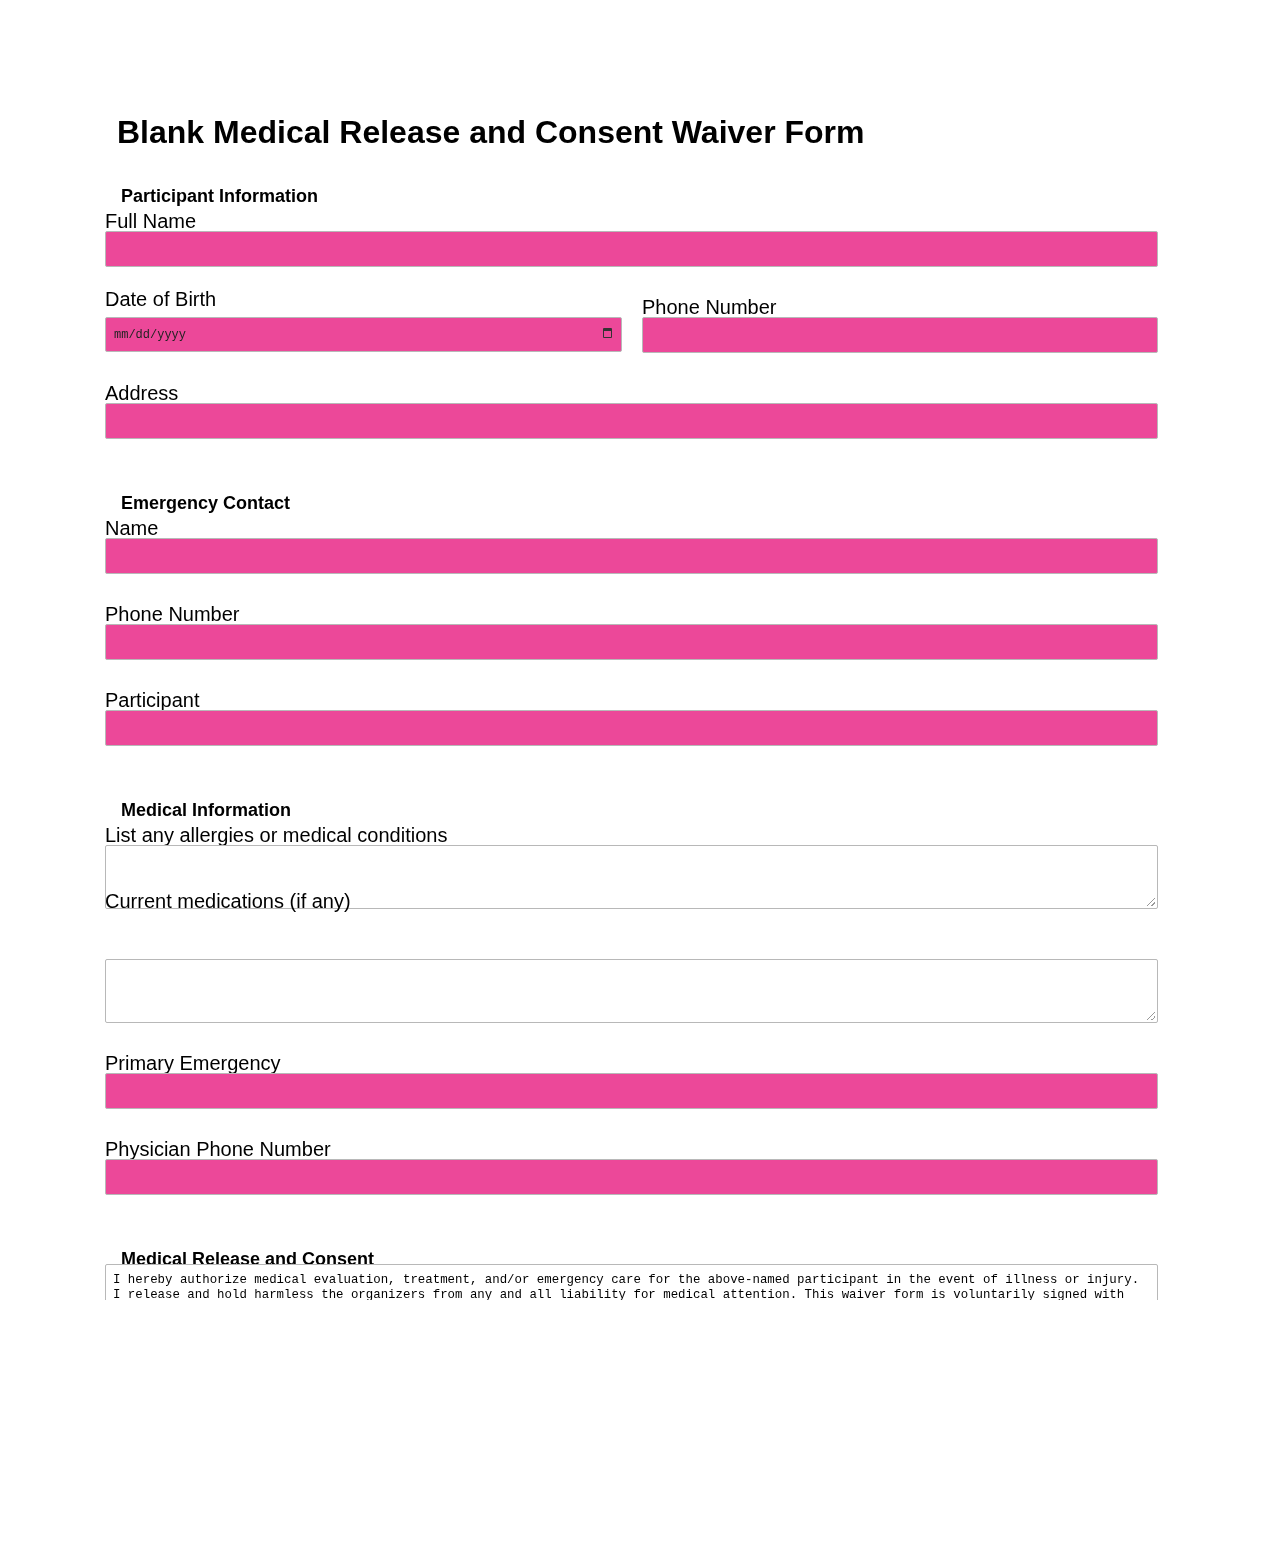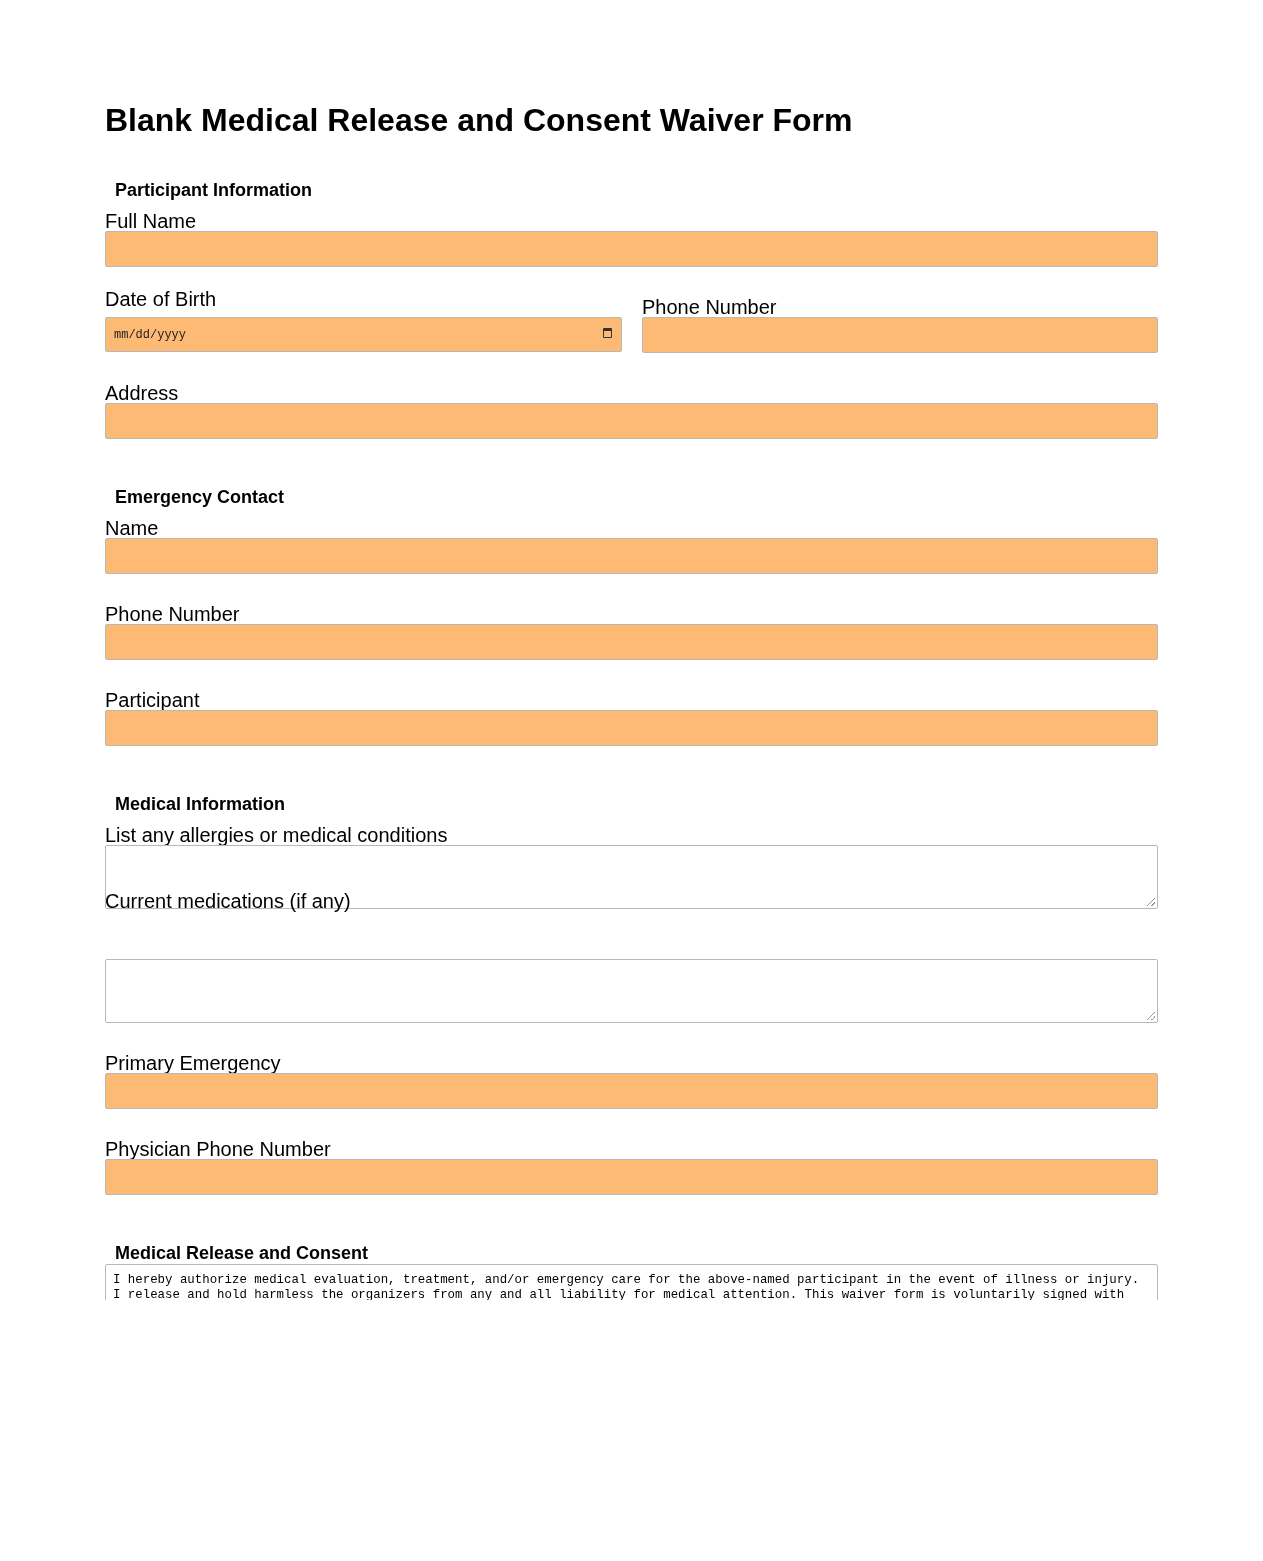--- a/index.html
+++ b/index.html
@@ -1,22 +1,22 @@
 <!DOCTYPE html>
 <html><head>
 <meta charset="utf-8">
 <style>
   html, body { margin:0; padding:0; background:#fff; }
   body { width:1263px; height:1561px; position:relative; font-family:"Liberation Sans", sans-serif; color:#000; }
   .viewport { position:absolute; left:0; top:0; width:1263px; height:1300px; overflow:hidden; }
   .form { position:absolute; left:105px; top:0; width:1053px; }
-  h1 { position:absolute; left:0; top:102px; margin:0; font-size:32px; font-weight:bold; white-space:nowrap; }
-  h2 { position:absolute; left:0; margin:10px; font-size:18px; font-weight:bold; white-space:nowrap; }
+  h1 { position:absolute; left:0; top:102px; margin:12px; font-size:32px; font-weight:bold; white-space:nowrap; }
+  h2 { position:absolute; left:0; margin:16px; font-size:18px; font-weight:bold; white-space:nowrap; }
   label { position:absolute; left:0; font-size:20px; white-space:nowrap; }
-  .input { position:absolute; box-sizing:border-box; border:1px solid #b8b8b8; border-radius:2px; background:#fdba74; height:36px; }
+  .input { position:absolute; box-sizing:border-box; border:1px solid #b8b8b8; border-radius:2px; background:#ec4899; height:36px; }
   .ta { position:absolute; box-sizing:border-box; border:1px solid #b8b8b8; border-radius:2px; background:#fff; height:64px; }
   .grip { position:absolute; right:2px; bottom:2px; width:8px; height:8px;
     background:linear-gradient(135deg, transparent 45%, #999 45%, #999 55%, transparent 55%, transparent 75%, #999 75%, #999 85%, transparent 85%); }
   .date-text { position:absolute; left:8px; top:10px; font-family:"Liberation Mono", monospace; font-size:12px; color:#222; }
   .cal { position:absolute; right:9px; top:10px; width:9px; height:10px; border:1.5px solid #333; border-top-width:3px; border-radius:1px; box-sizing:border-box; }
   .consent { position:absolute; left:0; top:1264px; width:1053px; height:120px; box-sizing:border-box; border:1px solid #b8b8b8; border-radius:2px; padding:8px 7px; font-family:"Liberation Mono", monospace; font-size:12.4px; line-height:15px; white-space:normal; }
 </style>
 </head>
 <body>
 

